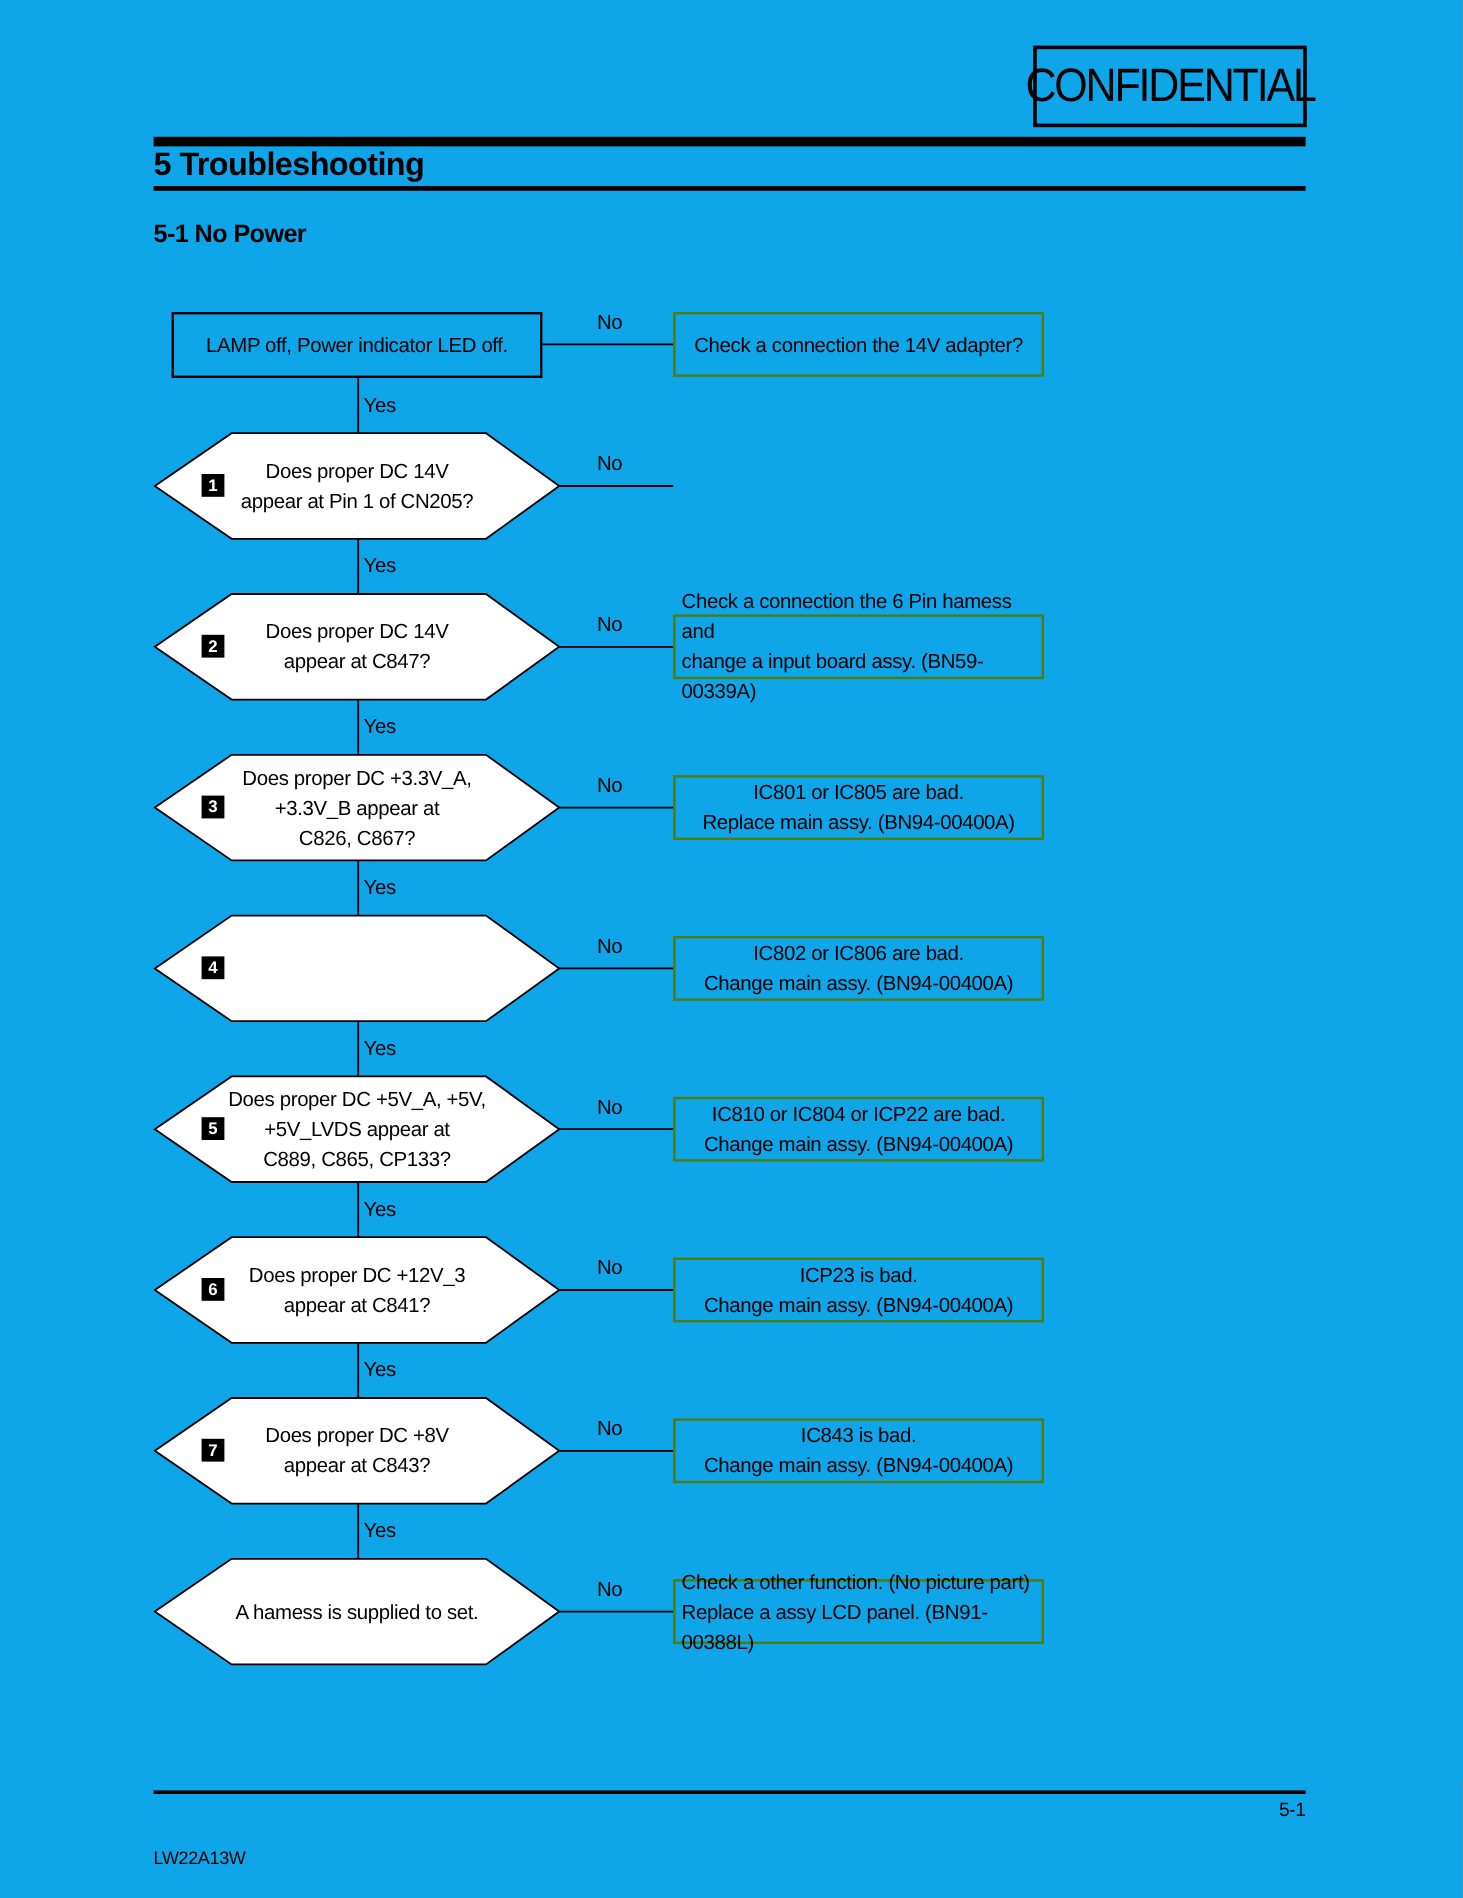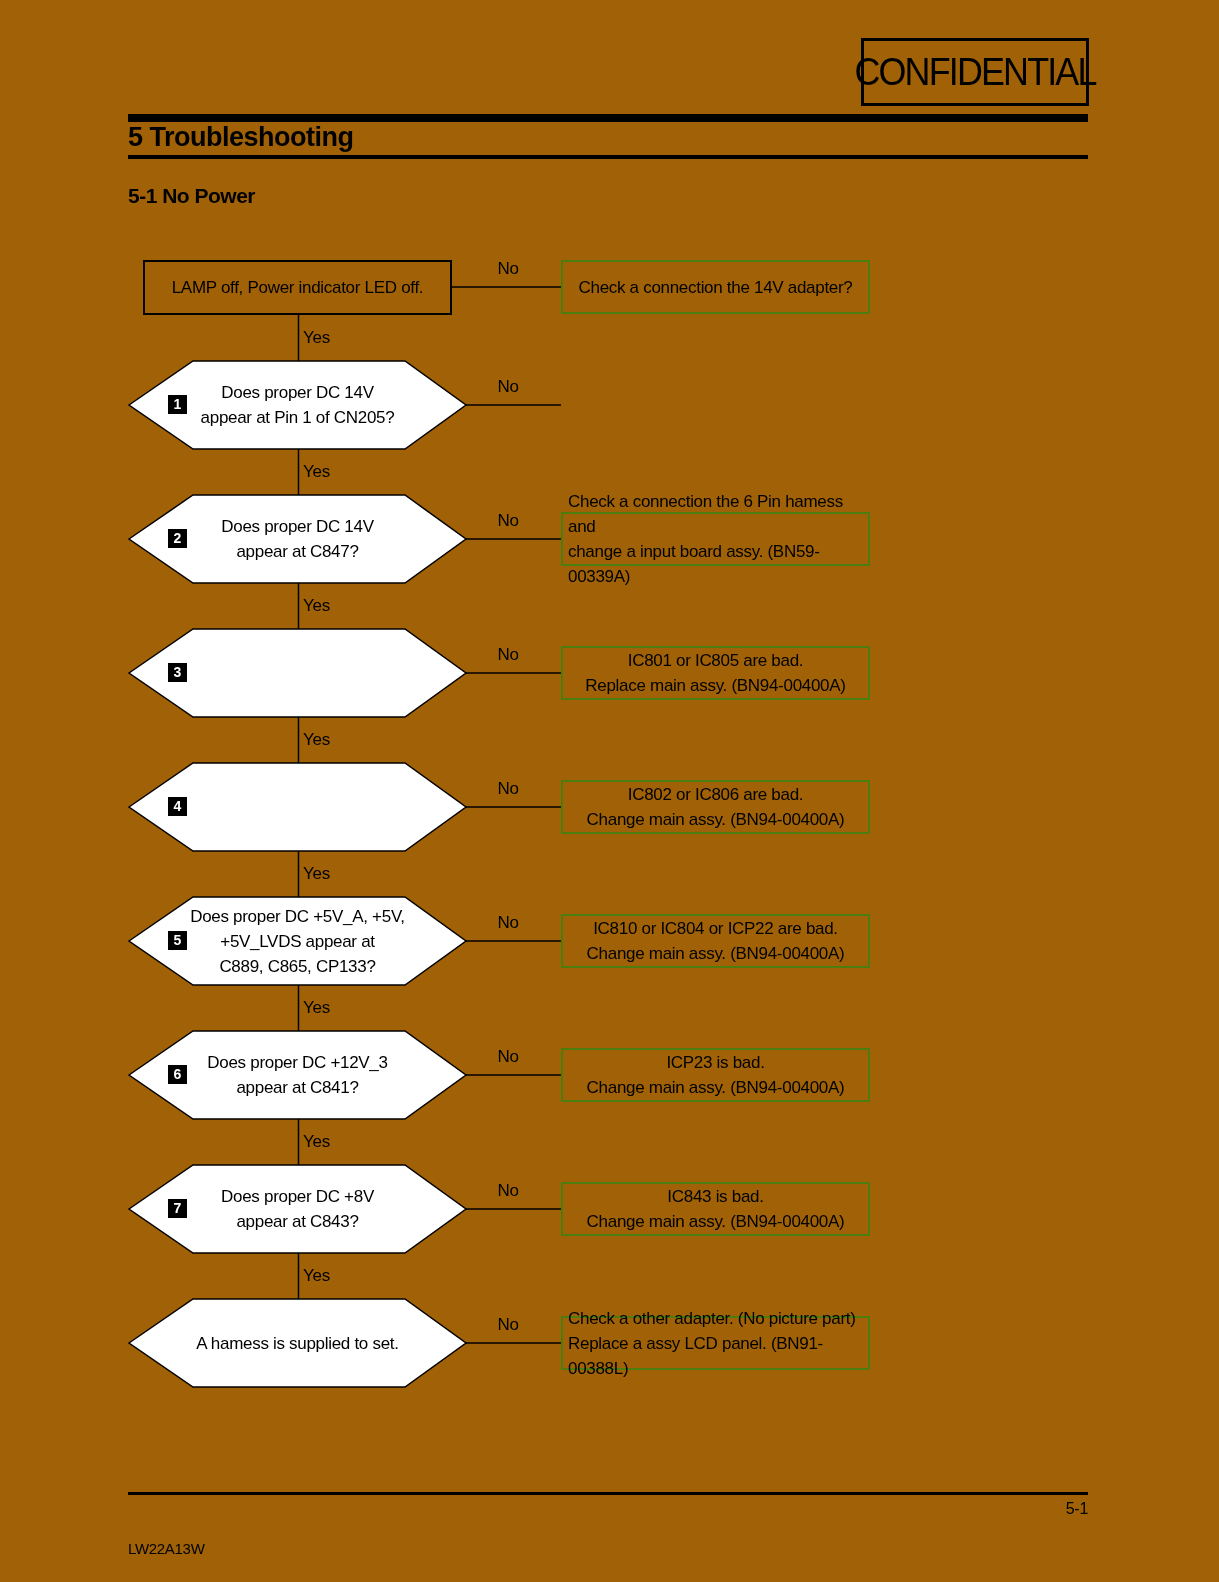--- a/index.html
+++ b/index.html
@@ -1,17 +1,17 @@
 <!DOCTYPE html>
 <html><head>
 <meta charset="utf-8">
 <style>
   html,body{margin:0;padding:0;background:#888;}
   .page{
-    position:relative;width:1219px;height:1582px;background:#a16207;
+    position:relative;width:1219px;height:1582px;background:#0ea5e9;
     font-family:"Liberation Sans",sans-serif;color:#000;overflow:hidden;
     margin:0 auto;
   }
   
   .confidential{
     position:absolute;left:861px;top:38px;width:222px;height:62px;
     border:3px solid #000;display:flex;align-items:center;justify-content:center;
   }
   .confidential span{
     font-size:39px;letter-spacing:-2px;transform:scaleX(.92);white-space:nowrap;
@@ -115,20 +115,23 @@
 
   <div class="badge" style="top:529px">2</div>
   <div class="question flow-text" style="top:499px">Does proper DC 14V
 appear at C847?</div>
   <div class="lbl no" style="top:511px">No</div>
   <div class="resultbox flow-text left-align" style="top:512px">Check a connection the 6 Pin hamess and
 change a input board assy. (BN59-00339A)</div>
   <div class="lbl yes" style="top:596px">Yes</div>
 
   <div class="badge" style="top:663px">3</div>
+  <div class="question flow-text" style="top:633px">Does proper DC +3.3V_A,
++3.3V_B appear at
+C826, C867?</div>
   <div class="lbl no" style="top:645px">No</div>
   <div class="resultbox flow-text" style="top:646px">IC801 or IC805 are bad.
 Replace main assy. (BN94-00400A)</div>
   <div class="lbl yes" style="top:730px">Yes</div>
 
   <div class="badge" style="top:797px">4</div>
   <div class="lbl no" style="top:779px">No</div>
   <div class="resultbox flow-text" style="top:780px">IC802 or IC806 are bad.
 Change main assy. (BN94-00400A)</div>
   <div class="lbl yes" style="top:864px">Yes</div>
@@ -153,20 +156,20 @@
   <div class="badge" style="top:1199px">7</div>
   <div class="question flow-text" style="top:1169px">Does proper DC +8V
 appear at C843?</div>
   <div class="lbl no" style="top:1181px">No</div>
   <div class="resultbox flow-text" style="top:1182px">IC843 is bad.
 Change main assy. (BN94-00400A)</div>
   <div class="lbl yes" style="top:1266px">Yes</div>
 
   <div class="question flow-text" style="top:1303px">A hamess is supplied to set.</div>
   <div class="lbl no" style="top:1315px">No</div>
-  <div class="resultbox flow-text left-align" style="top:1316px">Check a other adapter. (No picture part)
+  <div class="resultbox flow-text left-align" style="top:1316px">Check a other function. (No picture part)
 Replace a assy LCD panel. (BN91-00388L)</div>
 
   <div class="footer-rule"></div>
   <div class="footer-left">LW22A13W</div>
   <div class="footer-right">5-1</div>
 
 </div>
 
 </body></html>

